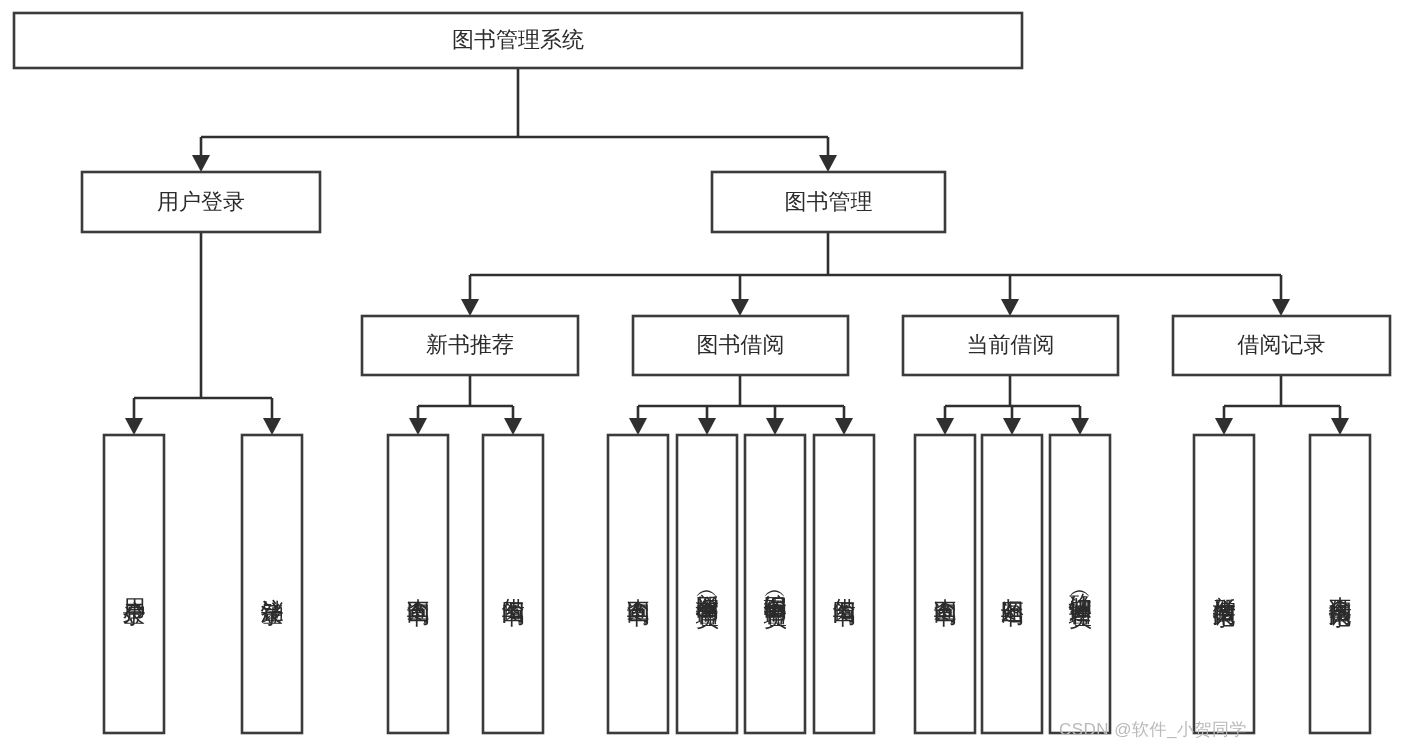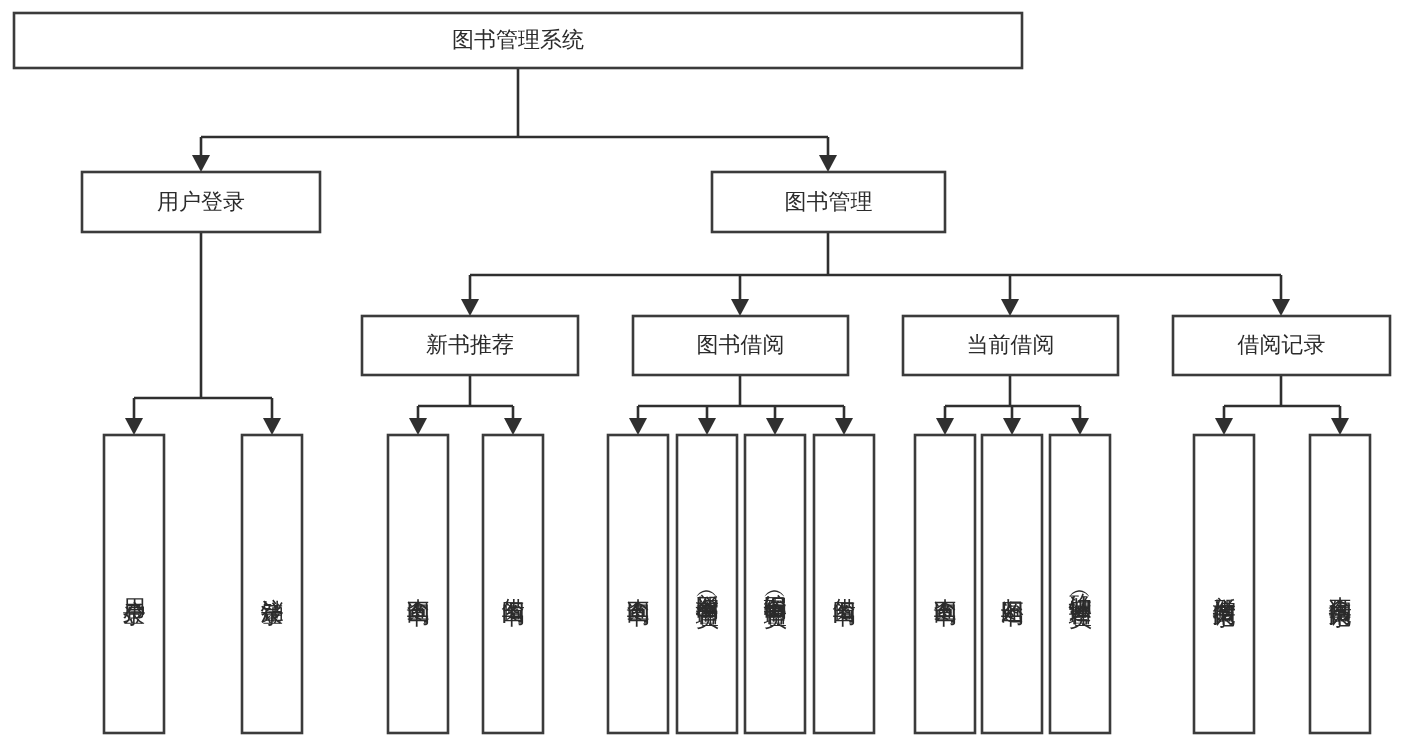--- a/index.html
+++ b/index.html
@@ -208,13 +208,14 @@
         <g>
           <rect class="node-box" x="1194" y="435" width="60" height="298"></rect>
           <foreignObject x="1195" y="436" width="58" height="296"><div xmlns="http://www.w3.org/1999/xhtml" style="width: 100%; height: 100%; display: flex; align-items: center; justify-content: center; font-family: &quot;Liberation Sans&quot;, &quot;DejaVu Sans&quot;, sans-serif; font-size: 23px; color: rgb(43, 43, 43); line-height: 1.28; writing-mode: vertical-rl; text-orientation: upright; white-space: nowrap; letter-spacing: 2px;">新增借阅记录</div></foreignObject>
         </g>
         <g>
           <rect class="node-box" x="1310" y="435" width="60" height="298"></rect>
           <foreignObject x="1311" y="436" width="58" height="296"><div xmlns="http://www.w3.org/1999/xhtml" style="width: 100%; height: 100%; display: flex; align-items: center; justify-content: center; font-family: &quot;Liberation Sans&quot;, &quot;DejaVu Sans&quot;, sans-serif; font-size: 23px; color: rgb(43, 43, 43); line-height: 1.28; writing-mode: vertical-rl; text-orientation: upright; white-space: nowrap; letter-spacing: 2px;">查询借阅记录</div></foreignObject>
         </g>
       </g>
   </svg>
+  <div class="watermark">CSDN @软件_小贺同学</div>
 </div>
 
 </body></html>

